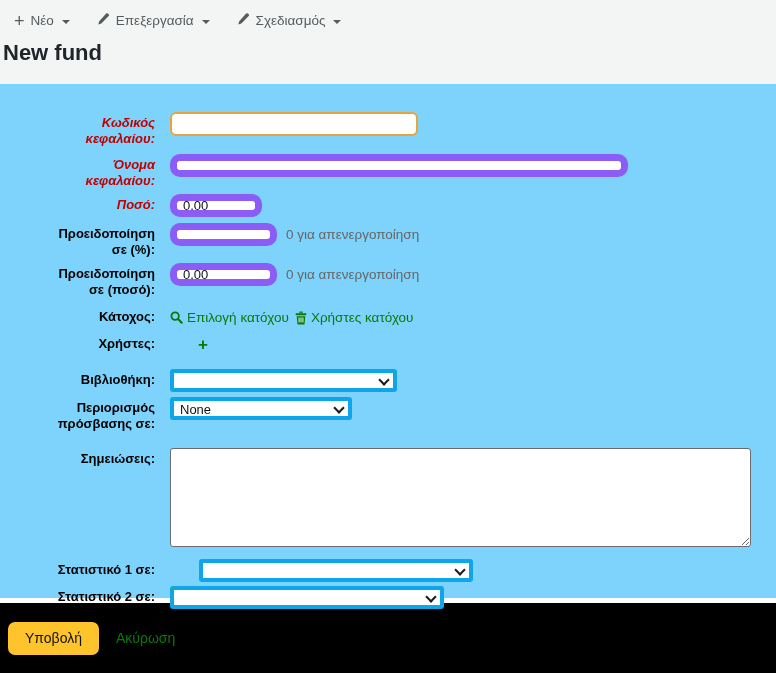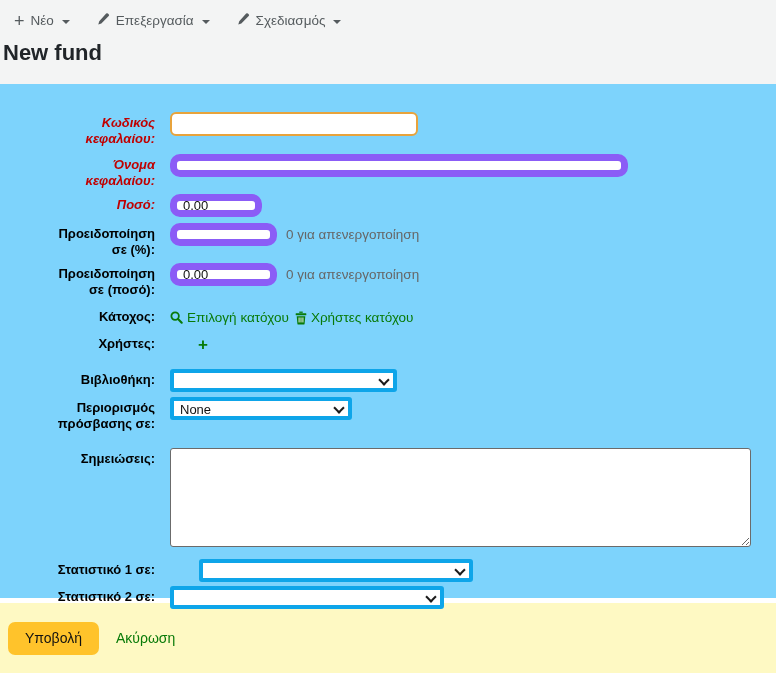--- a/index.html
+++ b/index.html
@@ -42,21 +42,21 @@
   
   .r1{margin-bottom:7px;}.r2{margin-bottom:5px;}.r3{margin-bottom:6px;}.r4{margin-bottom:5px;}
   .r5{margin-bottom:8px;}.r6{margin-bottom:5px;}.r7{margin-bottom:17px;align-items:flex-end;}.r8{margin-bottom:5px;}
   .r9{margin-bottom:16px;}.r10{margin-bottom:12px;}.r11{margin-bottom:4px;gap:29px;}
 
   
   .w-code{width:248px;}.w-name{width:458px;}.w-amount{width:92px;}.w-warn{width:107px;}
   .w-library{width:227px;}.w-restrict{width:182px;}.w-stat{width:274px;}
 
   
-  .action-bar{background:#fef9c3;height:70px;box-sizing:border-box;padding:15px 8px;margin-top:5px;
+  .action-bar{background:#000000;height:70px;box-sizing:border-box;padding:15px 8px;margin-top:5px;
               display:flex;align-items:center;}
   button.submit{background:#ffc32b;color:#111;border:0;border-radius:7px;padding:7px 17px;
                 font-size:14px;font-family:"Liberation Sans","DejaVu Sans",sans-serif;cursor:pointer;height:33px;}
   a.cancel{margin-left:17px;color:#087a08;font-size:14px;text-decoration:none;cursor:pointer;}
 </style>
 </head>
 <body>
 
 <div class="page">
 

